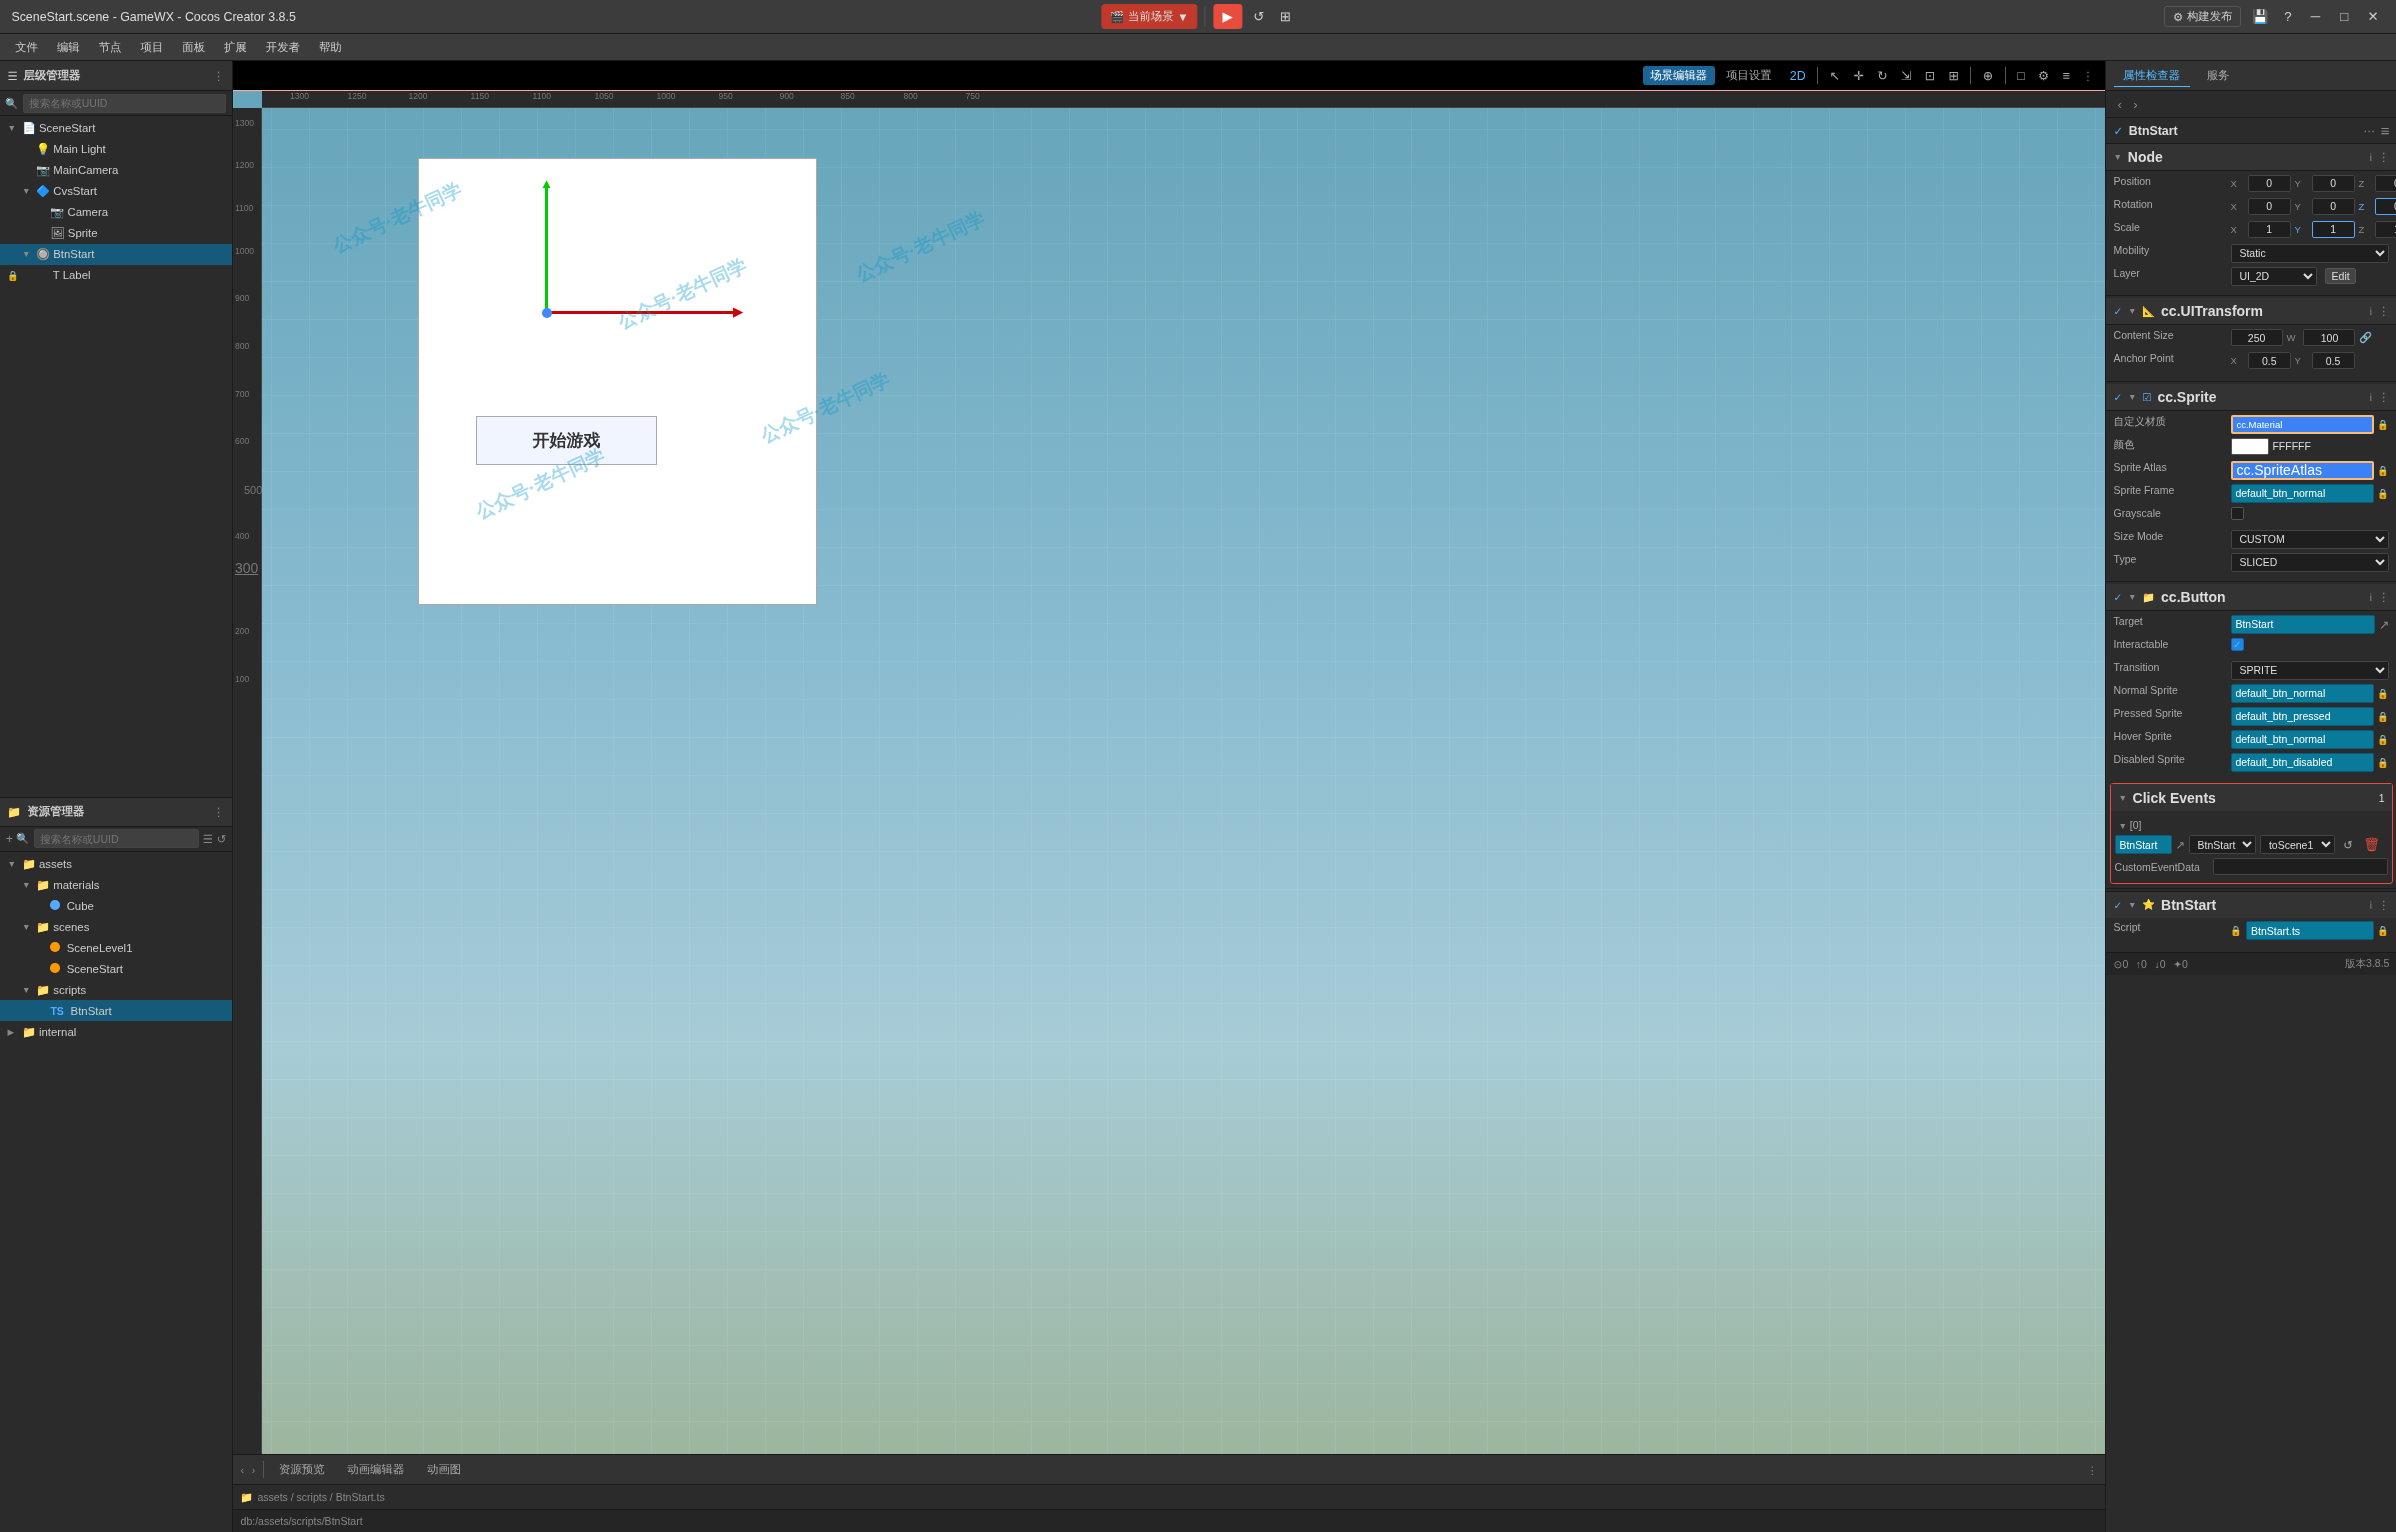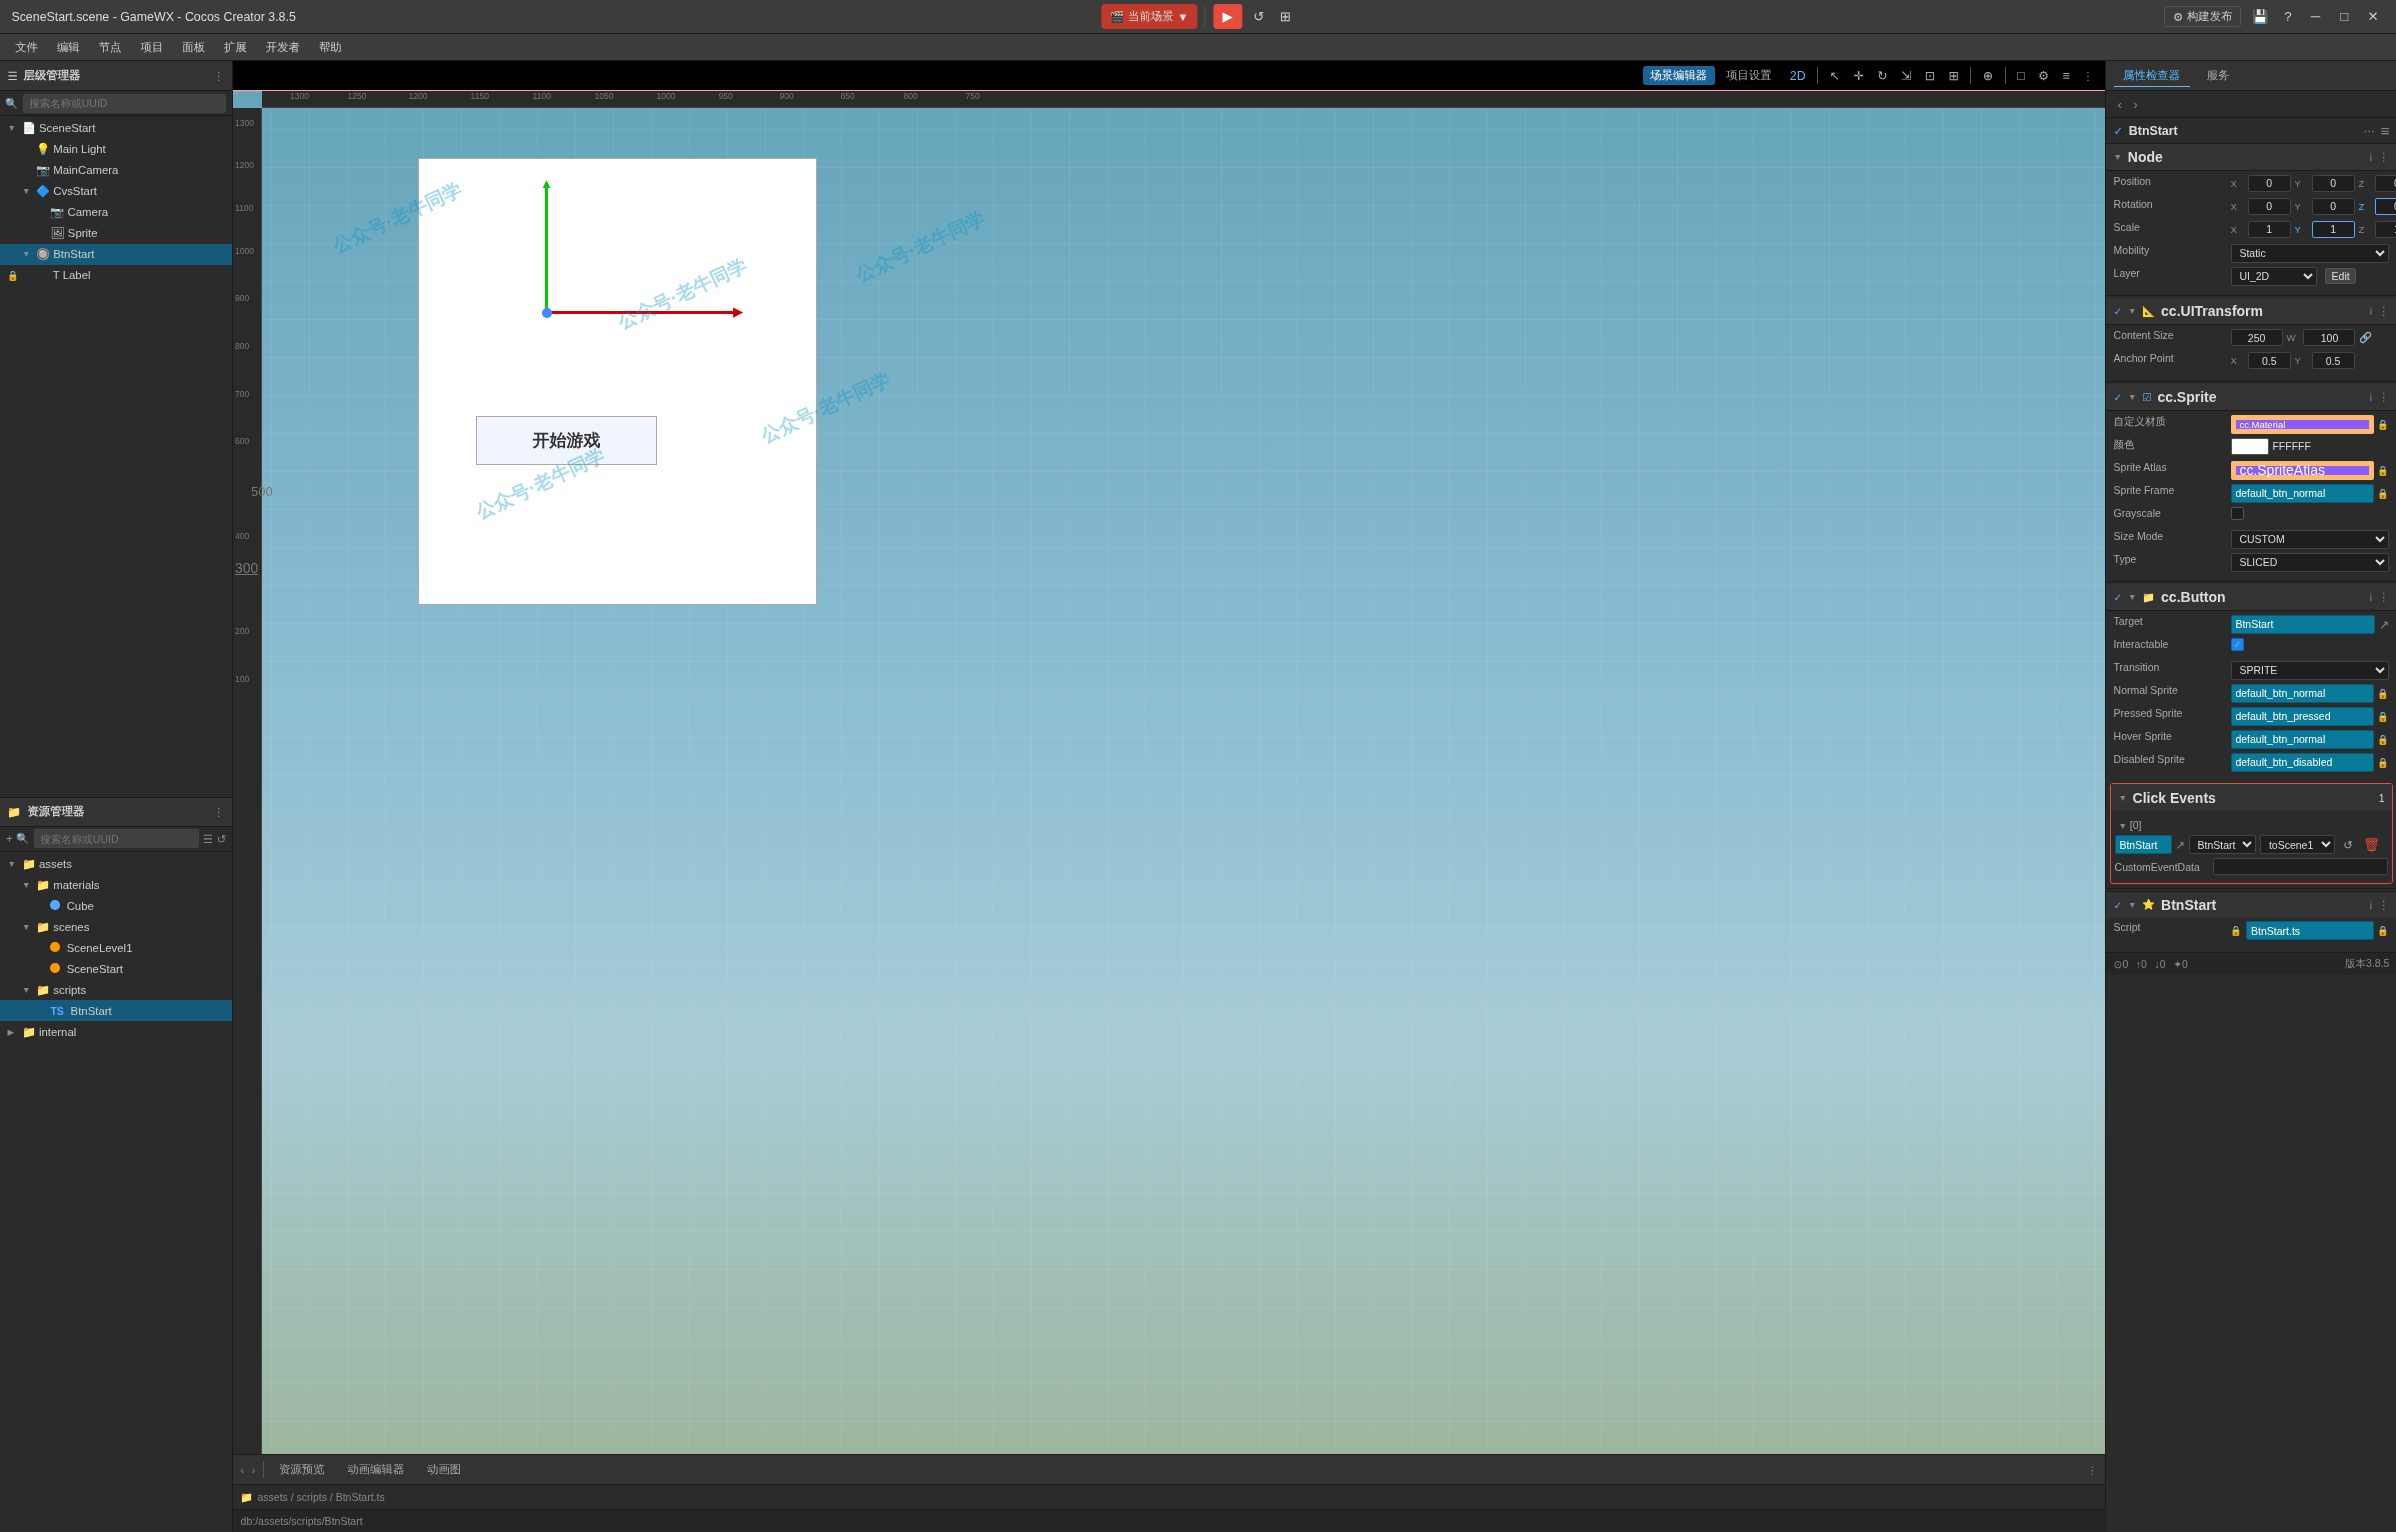--- a/index.html
+++ b/index.html
@@ -493,22 +493,22 @@
       background: white;
       border: 1px solid #555;
       border-radius: 1.9px;
       flex-shrink: 0;
     }
     .color-hex {
       font-size: 10.5px;
       color: #ddd;
     }
     .cyan-field {
-      background: #8b5cf6;
-      border: 5px solid #fdba74;
+      background: #3b82f6;
+      border: 2px solid #fdba74;
       color: white;
       padding: 1px 3.8px;
       font-size: 10.5px;
       height: 19px;
       border-radius: 1.9px;
       flex: 1;
     }
     .lock-icon-sm {
       font-size: 9.5px;
       color: #888;
@@ -934,21 +934,21 @@
 
       <div class="ruler-left">
         <span class="r-label" style="top:9.5px;left:1.9px;transform:none;font-size:8.6px;">1300</span>
         <span class="r-label" style="top:52px;left:1.9px;transform:none;font-size:8.6px;">1200</span>
         <span class="r-label" style="top:95px;left:1.9px;transform:none;font-size:8.6px;">1100</span>
         <span class="r-label" style="top:138px;left:1.9px;transform:none;font-size:8.6px;">1000</span>
         <span class="r-label" style="top:185px;left:1.9px;transform:none;font-size:8.6px;">900</span>
         <span class="r-label" style="top:233px;left:1.9px;transform:none;font-size:8.6px;">800</span>
         <span class="r-label" style="top:281px;left:1.9px;transform:none;font-size:8.6px;">700</span>
         <span class="r-label" style="top:328px;left:1.9px;transform:none;font-size:8.6px;">600</span>
-        <span class="r-label" style="top:376px;left:18px;transform:none;font-size:13px;">500</span>
+        <span class="r-label" style="top:376px;left:11px;transform:none;font-size:11px;">500</span>
         <span class="r-label" style="top:423px;left:1.9px;transform:none;font-size:8.6px;">400</span>
         <span class="r-label" style="top:452px;left:1.9px;transform:none;font-size:14px;text-decoration:underline;">300</span>
         <span class="r-label" style="top:518px;left:1.9px;transform:none;font-size:8.6px;">200</span>
         <span class="r-label" style="top:566px;left:1.9px;transform:none;font-size:8.6px;">100</span>
       </div>
 
       <div class="scene-canvas">
 
         <div style="position:absolute;left:126px;top:28.5px;width:2.9px;height:124px;background:#00cc00;"></div>
         <div style="position:absolute;left:121px;top:17px;color:#00cc00;font-size:13.3px;">▲</div>

